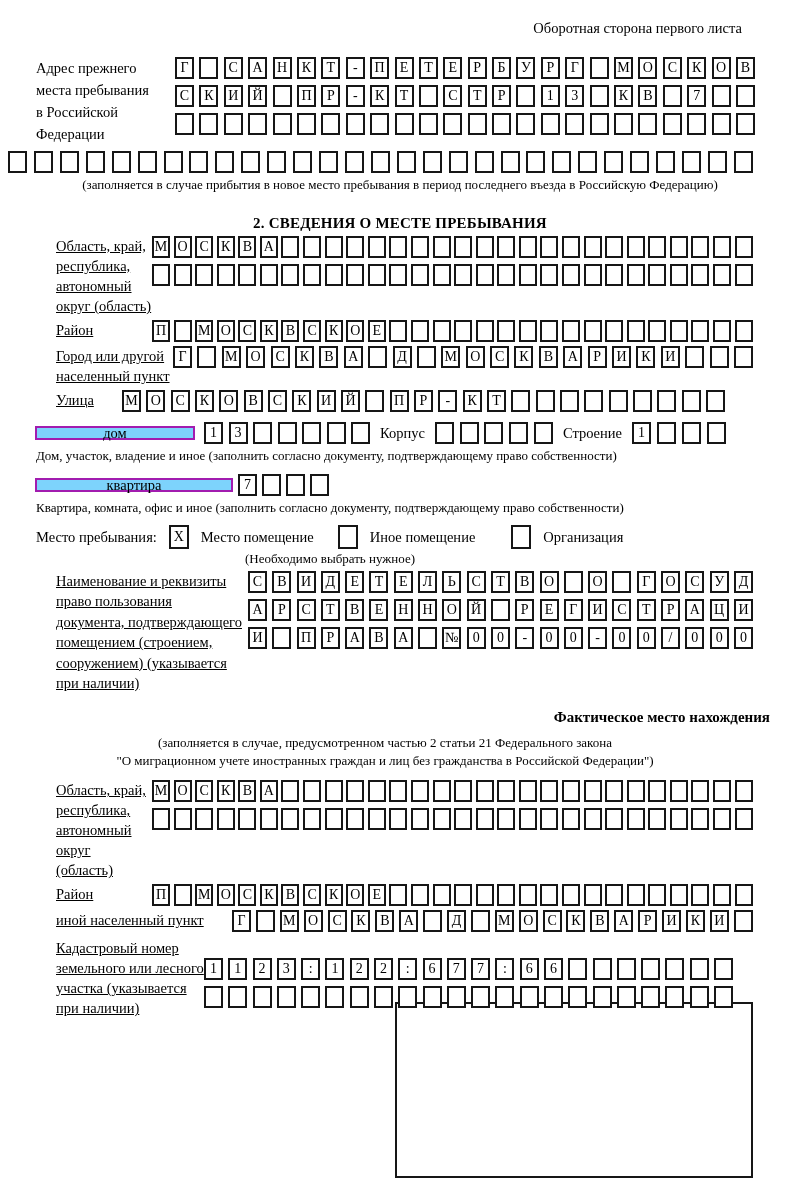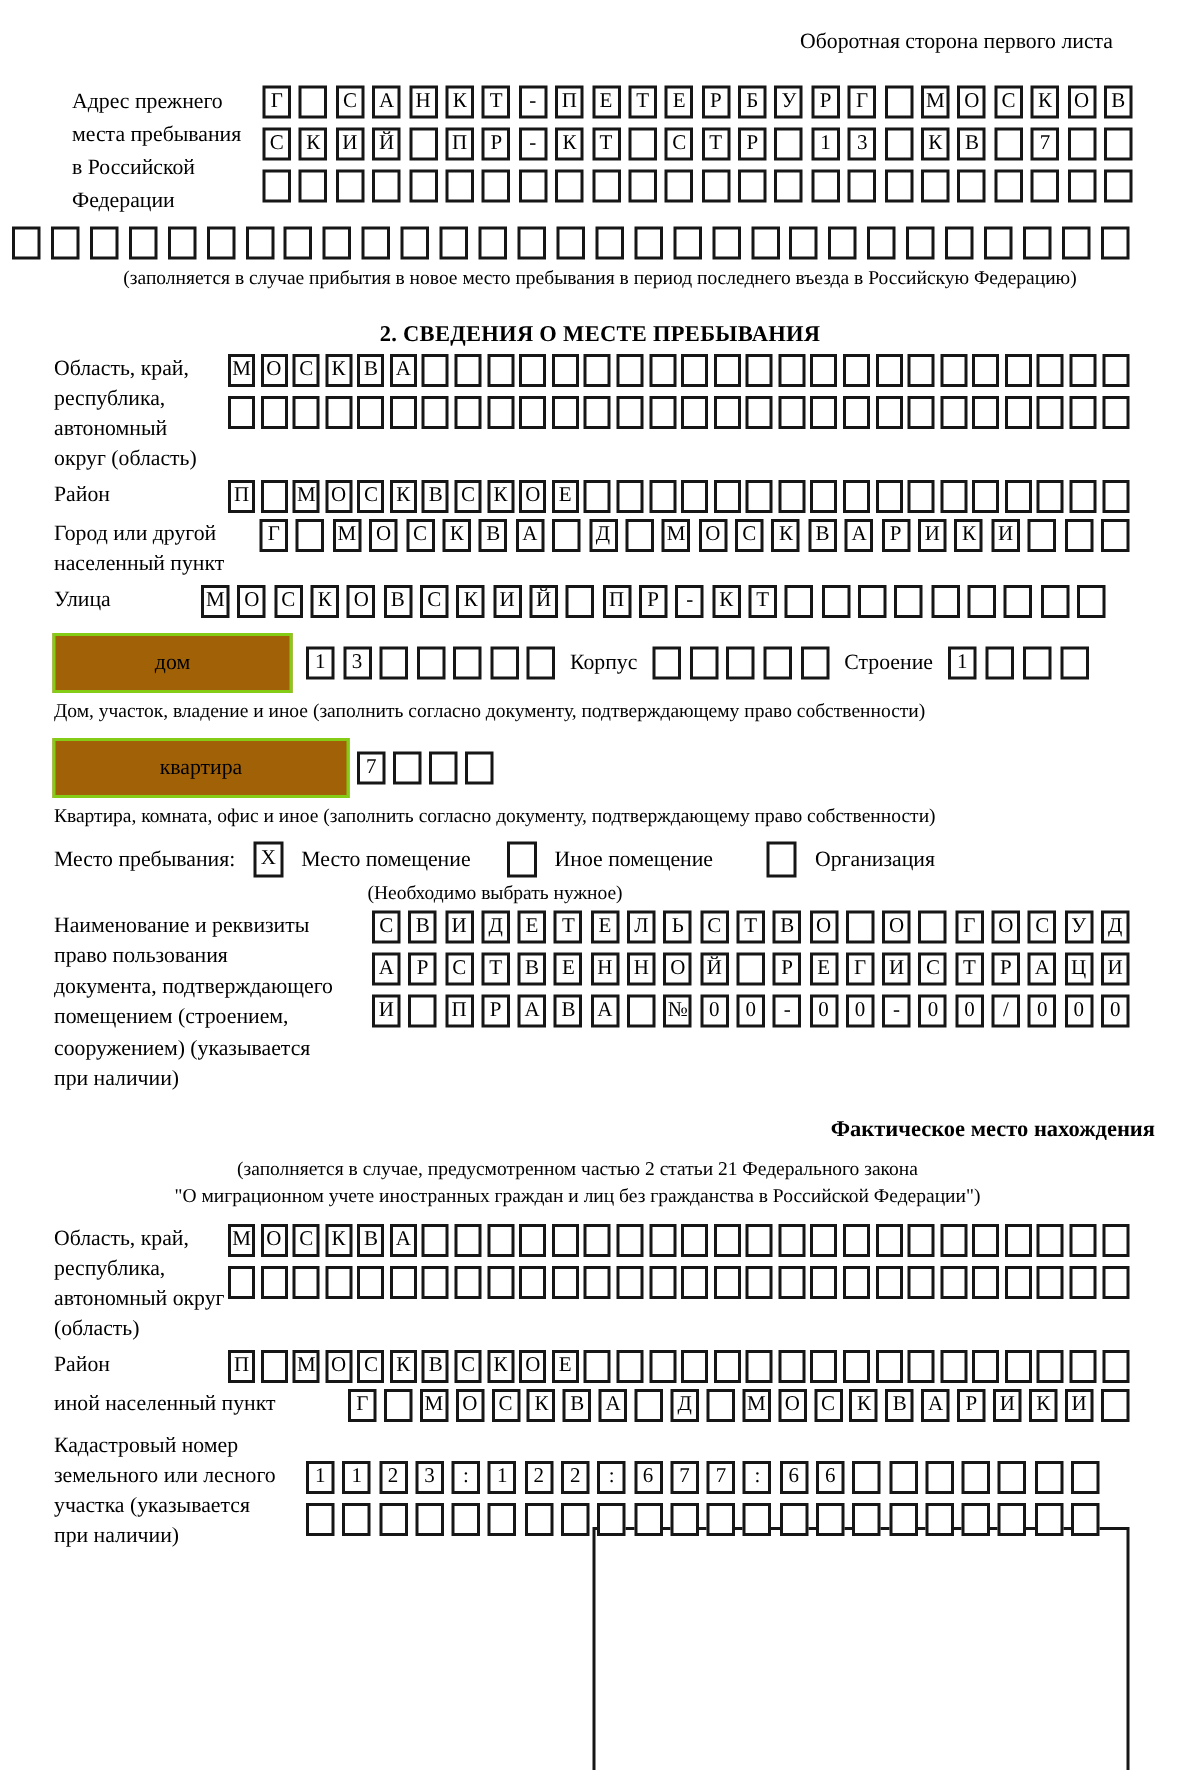--- a/index.html
+++ b/index.html
@@ -12,36 +12,36 @@
   .boxrow{display:flex;justify-content:space-between;}
   .cell{box-sizing:border-box;flex:none;width:19px;height:22px;border:2px solid #161616;
         display:flex;align-items:center;justify-content:center;font-size:14px;line-height:1;background:#fff;}
   .boxrow.small .cell{width:18px;height:22px;}
   .w580{width:580px}.w745{width:745px;margin-left:8px;margin-top:6px;}
   .w601{width:601px}.w603{width:603px}.w505{width:505px}
   .w521{width:521px}.w529{width:529px}
   .w166{width:166px}.w118{width:118px}.w94{width:94px}.w91{width:91px}
 
   .addr-block{display:flex;margin-top:20px;}
-  .addr-label{box-sizing:border-box;flex:none;width:175px;padding-left:48px;font-size:14.5px;line-height:22px;}
+  .addr-label{box-sizing:border-box;flex:none;width:175px;padding-left:36px;font-size:14.5px;line-height:22px;}
   .rows > .boxrow{margin-bottom:6px;}
   .rows > .boxrow:last-child{margin-bottom:0;}
 
   .note{font-size:13px;text-align:center;margin-top:4px;}
   .sec-title{font-size:15px;font-weight:bold;text-align:center;margin-top:22px;letter-spacing:.2px;}
 
   .frow{display:flex;align-items:flex-start;margin-top:4px;}
-  .flabel{box-sizing:border-box;flex:none;padding-left:36px;font-size:14.5px;line-height:20px;}
-  .lw152{width:152px}.lw173{width:173px}.lw150{width:134px}
+  .flabel{box-sizing:border-box;flex:none;padding-left:56px;font-size:14.5px;line-height:20px;text-decoration:underline;}
+  .lw152{width:152px}.lw173{width:173px}.lw150{width:122px}
   .lw248{width:248px;line-height:20.4px;}
   .lw232{width:232px}.lw224{width:204px}
 
   .house-row{display:flex;align-items:center;margin:10px 0 0 35px;}
-  .named-rect{box-sizing:border-box;flex:none;border:2px solid #84cc16;height:40px;
-              display:flex;align-items:center;justify-content:center;font-size:14.5px;background:#a16207;}
+  .named-rect{box-sizing:border-box;flex:none;border:2px solid #a21caf;height:14px;
+              display:flex;align-items:center;justify-content:center;font-size:14.5px;background:#7dd3fc;}
   .rect-dom{width:160px;margin-right:9px;}
   .rect-kv{width:198px;margin-right:5px;}
   .inline-label{font-size:14.5px;margin:0 10px;}
   .cap-note{margin:4px 0 0 36px;font-size:13px;}
 
   .stay-row{display:flex;align-items:center;margin:9px 0 0 36px;font-size:14.5px;}
   .checkbox{box-sizing:border-box;flex:none;width:20px;height:24px;border:2px solid #161616;
             display:flex;align-items:center;justify-content:center;font-size:14px;margin-left:12px;}
   .cb2{margin-left:24px;}.cb3{margin-left:36px;}
   .stay-opt{margin-left:12px;}

